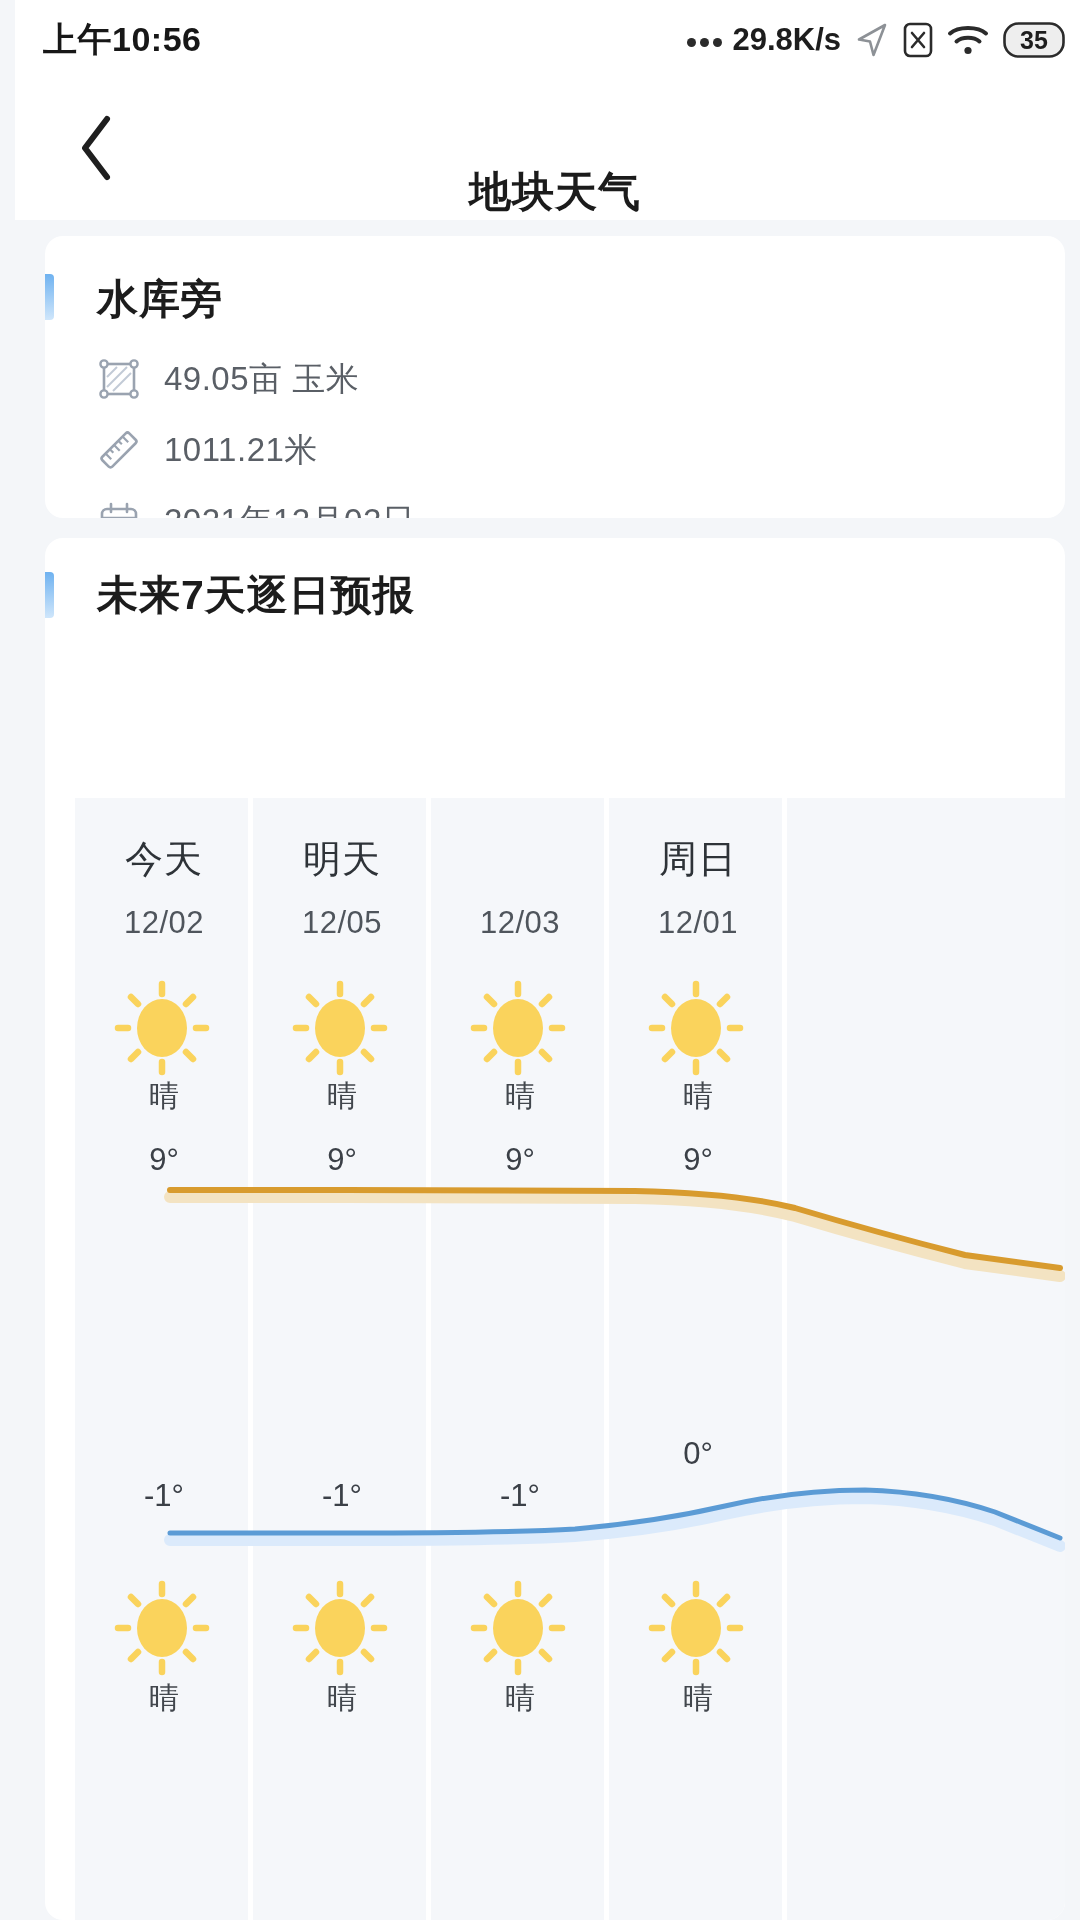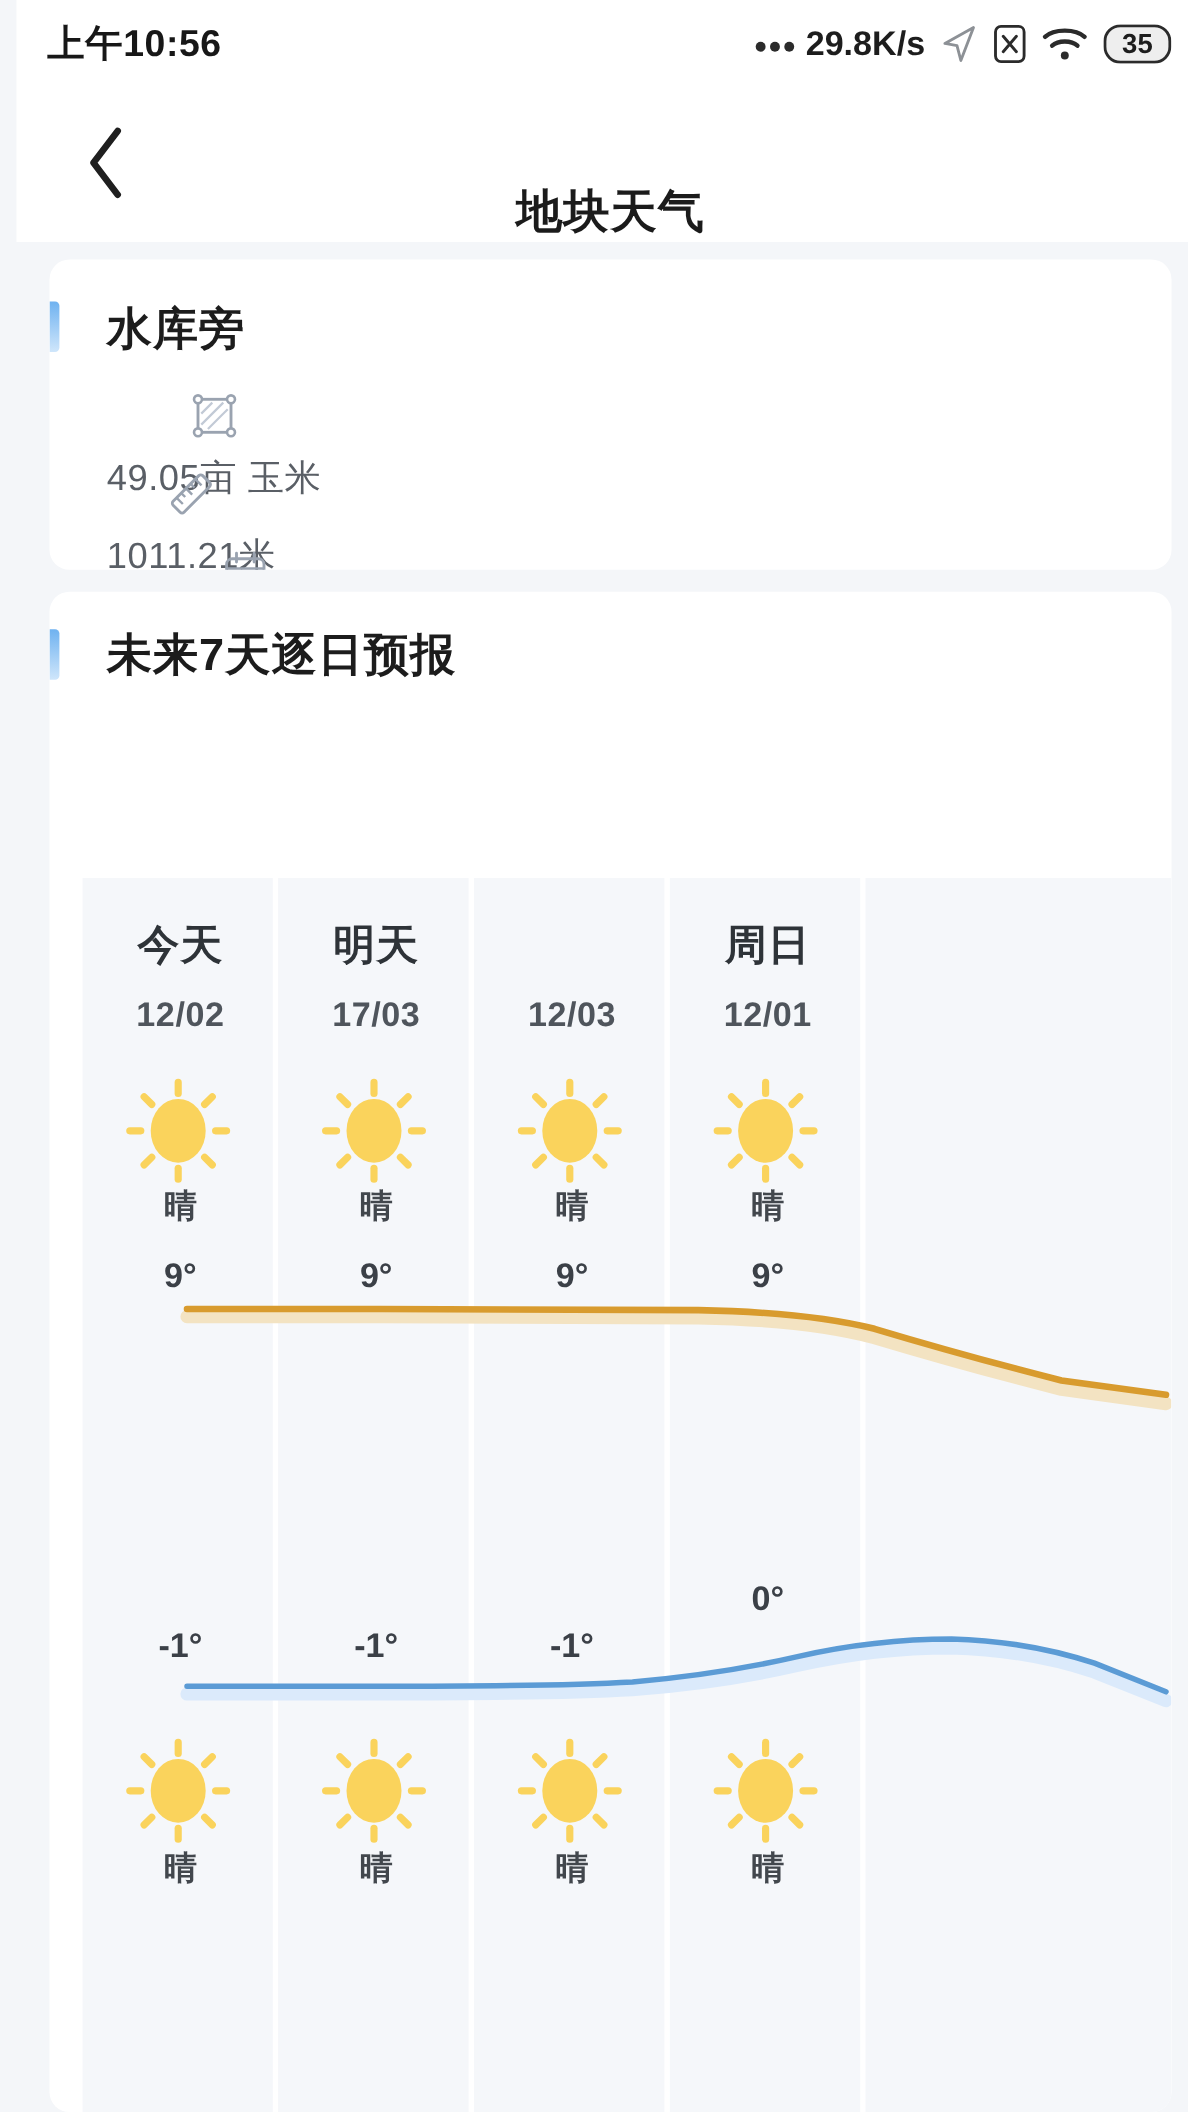--- a/index.html
+++ b/index.html
@@ -56,44 +56,42 @@
     background:linear-gradient(180deg,#6fb2f0 0%,#cfe6fb 100%);
   }
   .card-title{
     position:absolute;
     font-size:41px; font-weight:700; color:#1c1c1c; letter-spacing:1px;
   }
 
   
   .info-row{
     position:absolute; left:52px;
-    display:flex; align-items:center; gap:12px;
+    display:flex; align-items:center; gap:23px;
     height:46px;
-    flex-direction:column;
   }
   .info-text{ font-size:33px; color:#5a5f66; letter-spacing:.5px; white-space:nowrap; }
   .ico{ width:44px; height:44px; display:block; flex:0 0 44px; }
 
   
   .forecast-wrap{
     position:absolute; left:30px; top:260px;
     width:990px; height:1122px;
     overflow:hidden;
   }
   .fc-track{
     position:relative; height:1122px;
     display:flex; background:#f5f7fa;
   }
   .fc-col{
     position:relative;
     width:178px; flex:0 0 178px;
     background:#f5f7fa;
     border-right:5px solid #ffffff;
     height:1122px;
-    font-weight:bold;
   }
   .fc-col:last-child{ border-right:none; }
 
   .fc-day{
     position:absolute; top:36px; left:0; width:178px; text-align:center;
     font-size:38px; color:#2e3338; letter-spacing:1px;
   }
   .fc-date{
     position:absolute; top:107px; left:0; width:178px; text-align:center;
     font-size:31px; color:#4f555c; letter-spacing:.5px;
@@ -280,21 +278,21 @@
                 <path d="M79 17 L72 24"></path>
                   <path d="M24 72 L17 79"></path>
               </g>
             </svg>
           </div>
           <div class="fc-desc-bot">晴</div>
         </div>
 
         <div class="fc-col">
           <div class="fc-day">明天</div>
-          <div class="fc-date">17/03</div>
+          <div class="fc-date">12/05</div>
           <div class="fc-icon-top">
             <svg class="sun" width="96" height="96" viewBox="0 0 96 96">
               <ellipse cx="48" cy="48" rx="25" ry="29" fill="#fad35c"></ellipse>
               <g stroke="#fad35c" stroke-width="6.5" stroke-linecap="round">
                 <path d="M48 4 L48 14"></path>
                   <path d="M48 82 L48 92"></path>
                 <path d="M4 48 L14 48"></path>
                   <path d="M82 48 L92 48"></path>
                 <path d="M17 17 L24 24"></path>
                   <path d="M72 72 L79 79"></path>

